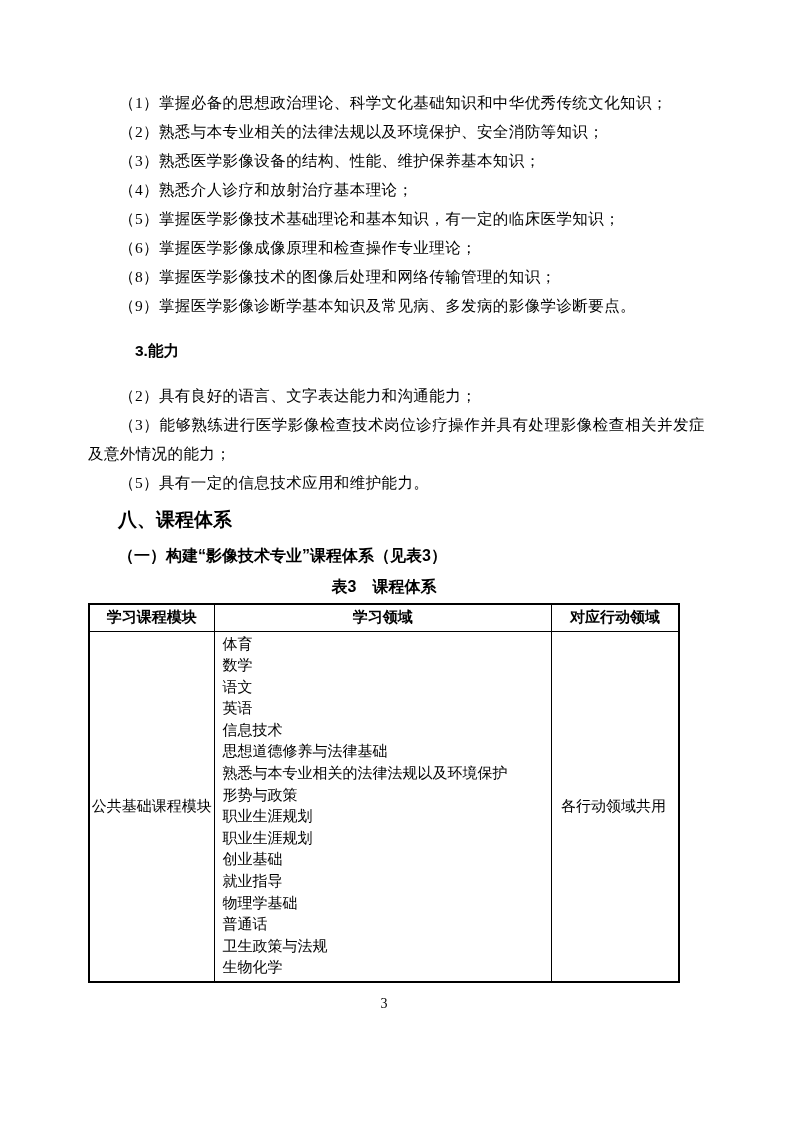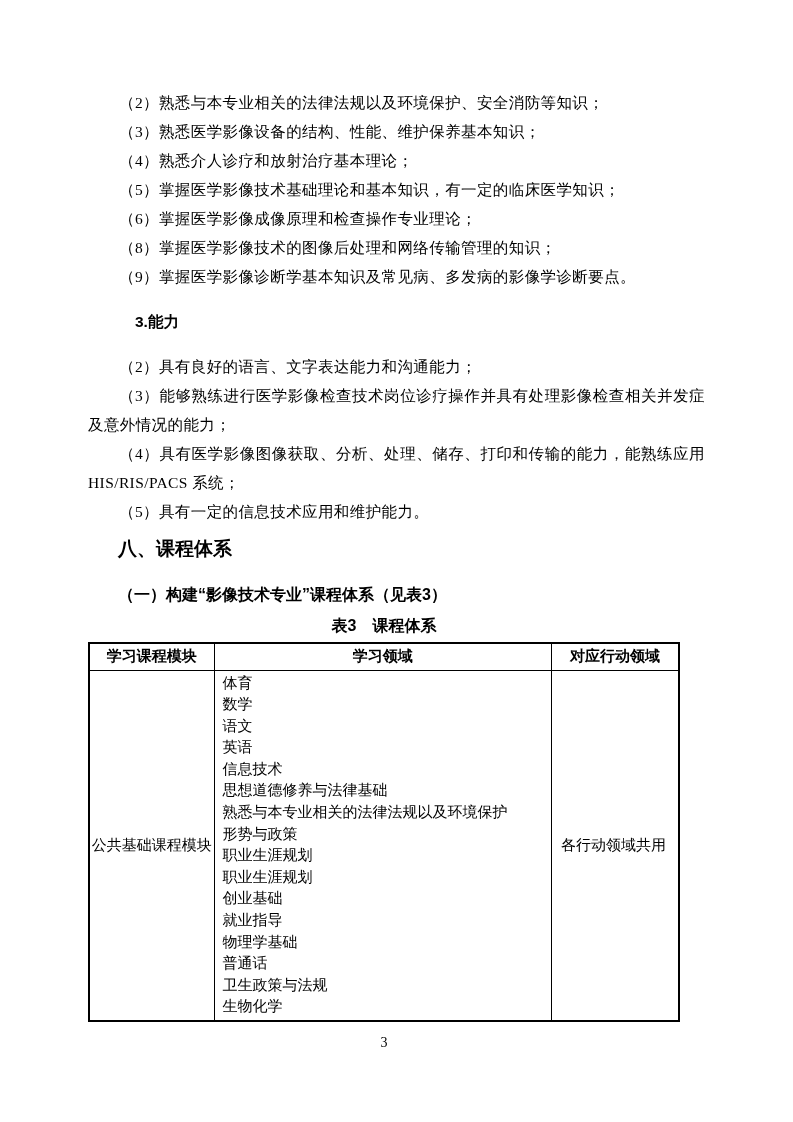--- a/index.html
+++ b/index.html
@@ -38,21 +38,21 @@
     text-indent: 2em;
   }
   .section-heading {
     margin: 9px 0 0 30px;
     font-family: "Liberation Sans", sans-serif;
     font-weight: bold;
     font-size: 19px;
     line-height: 27px;
   }
   .subsection-heading {
-    margin: 22px 0 0 30px;
+    margin: 12px 0 0 30px;
     font-family: "Liberation Sans", sans-serif;
     font-weight: bold;
     font-size: 16px;
     line-height: 22px;
   }
   .table-caption {
     margin: 9px 0 5px 0;
     width: 592px;
     text-align: center;
     font-family: "Liberation Sans", sans-serif;
@@ -108,33 +108,33 @@
     text-align: center;
     font-size: 14px;
     margin-top: 13px;
   }
 </style>
 </head>
 <body>
 
 <div class="page">
 
+  <p class="para">（1）掌握必备的思想政治理论、科学文化基础知识和中华优秀传统文化知识；</p>
   <p class="para">（2）熟悉与本专业相关的法律法规以及环境保护、安全消防等知识；</p>
   <p class="para">（3）熟悉医学影像设备的结构、性能、维护保养基本知识；</p>
   <p class="para">（4）熟悉介人诊疗和放射治疗基本理论；</p>
   <p class="para">（5）掌握医学影像技术基础理论和基本知识，有一定的临床医学知识；</p>
   <p class="para">（6）掌握医学影像成像原理和检查操作专业理论；</p>
   <p class="para">（8）掌握医学影像技术的图像后处理和网络传输管理的知识；</p>
   <p class="para">（9）掌握医学影像诊断学基本知识及常见病、多发病的影像学诊断要点。</p>
 
   <p class="sub-heading">3.能力</p>
 
   <p class="para">（2）具有良好的语言、文字表达能力和沟通能力；</p>
   <p class="para">（3）能够熟练进行医学影像检查技术岗位诊疗操作并具有处理影像检查相关并发症及意外情况的能力；</p>
-  <p class="para">（4）具有医学影像图像获取、分析、处理、储存、打印和传输的能力，能熟练应用 HIS/RIS/PACS 系统；</p>
   <p class="para">（5）具有一定的信息技术应用和维护能力。</p>
 
   <h2 class="section-heading">八、课程体系</h2>
   <h3 class="subsection-heading">（一）构建“影像技术专业”课程体系（见表3）</h3>
   <p class="table-caption">表3　课程体系</p>
 
   <table class="course-table">
     <colgroup>
       <col class="col-module">
       <col class="col-areas">

